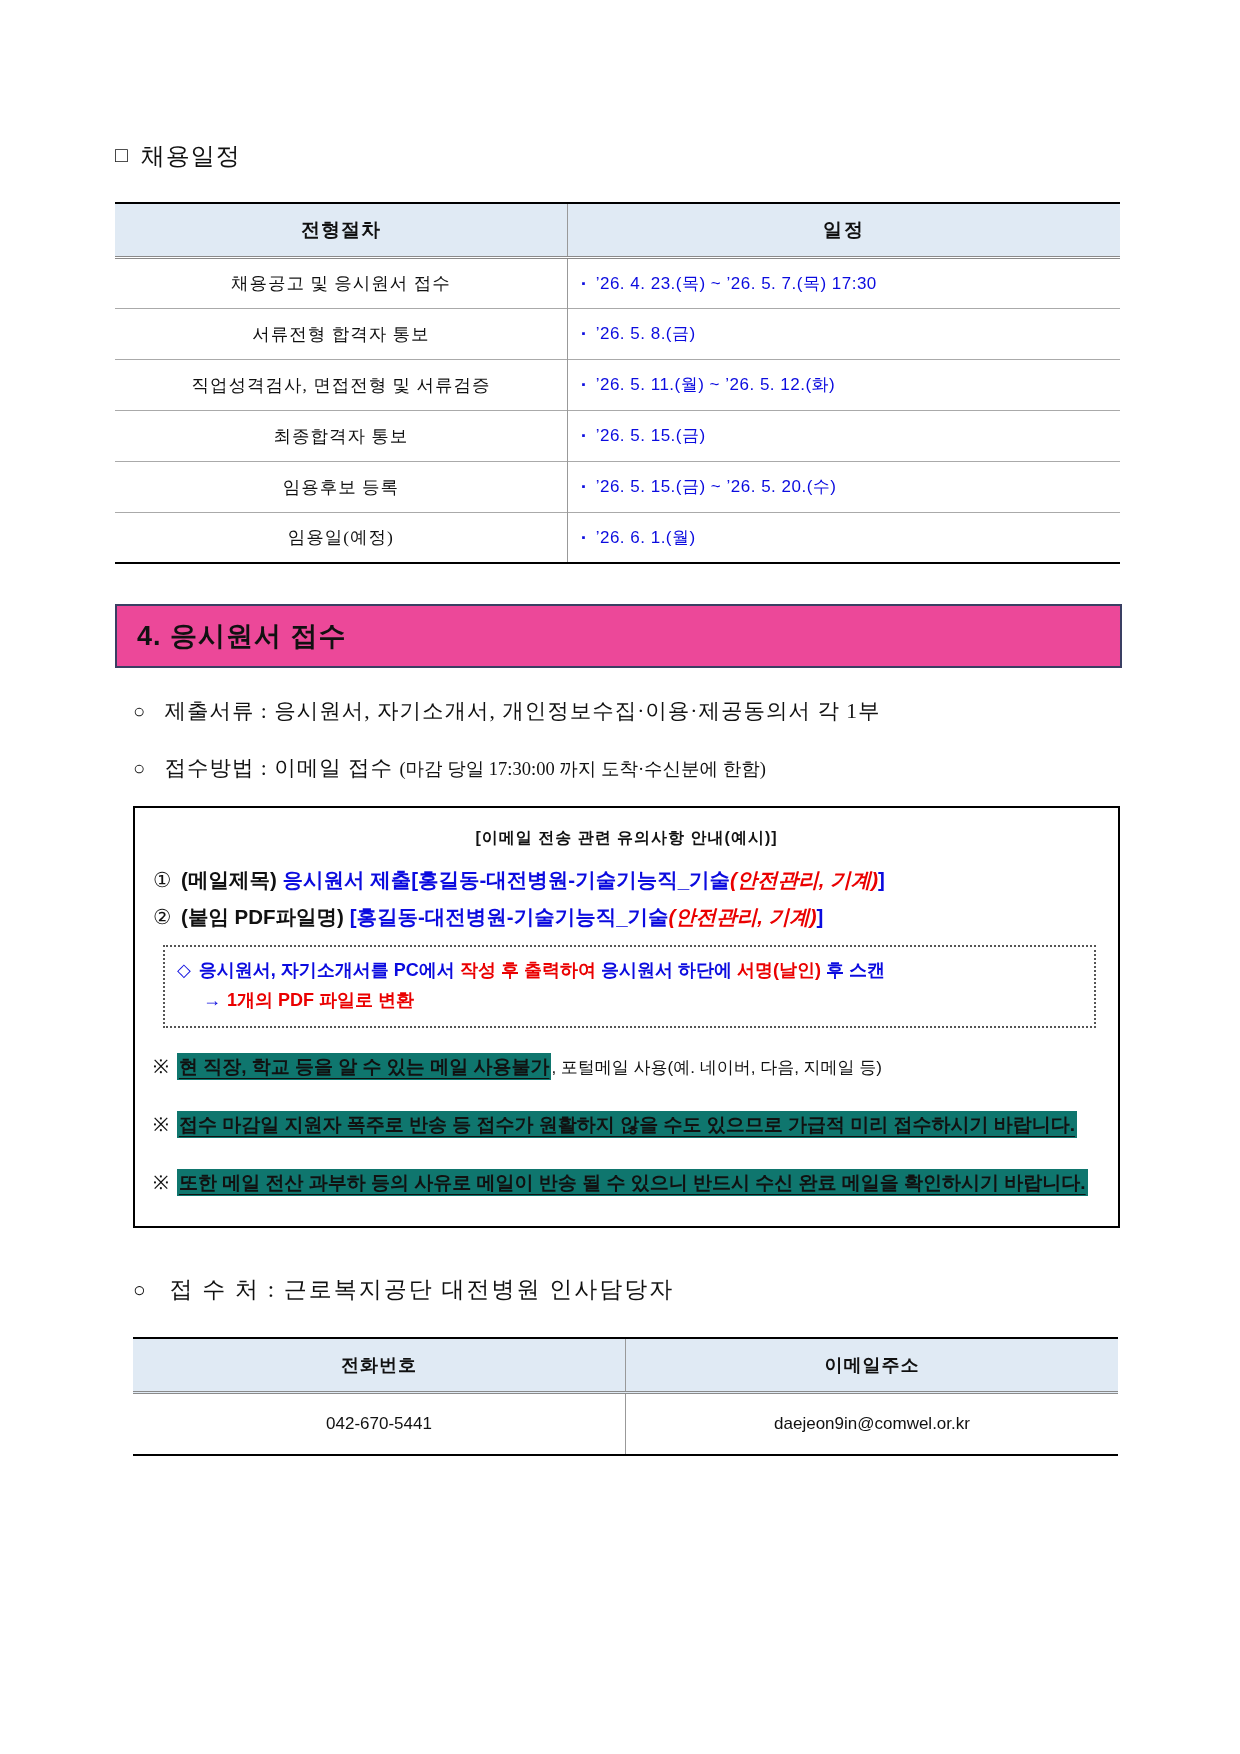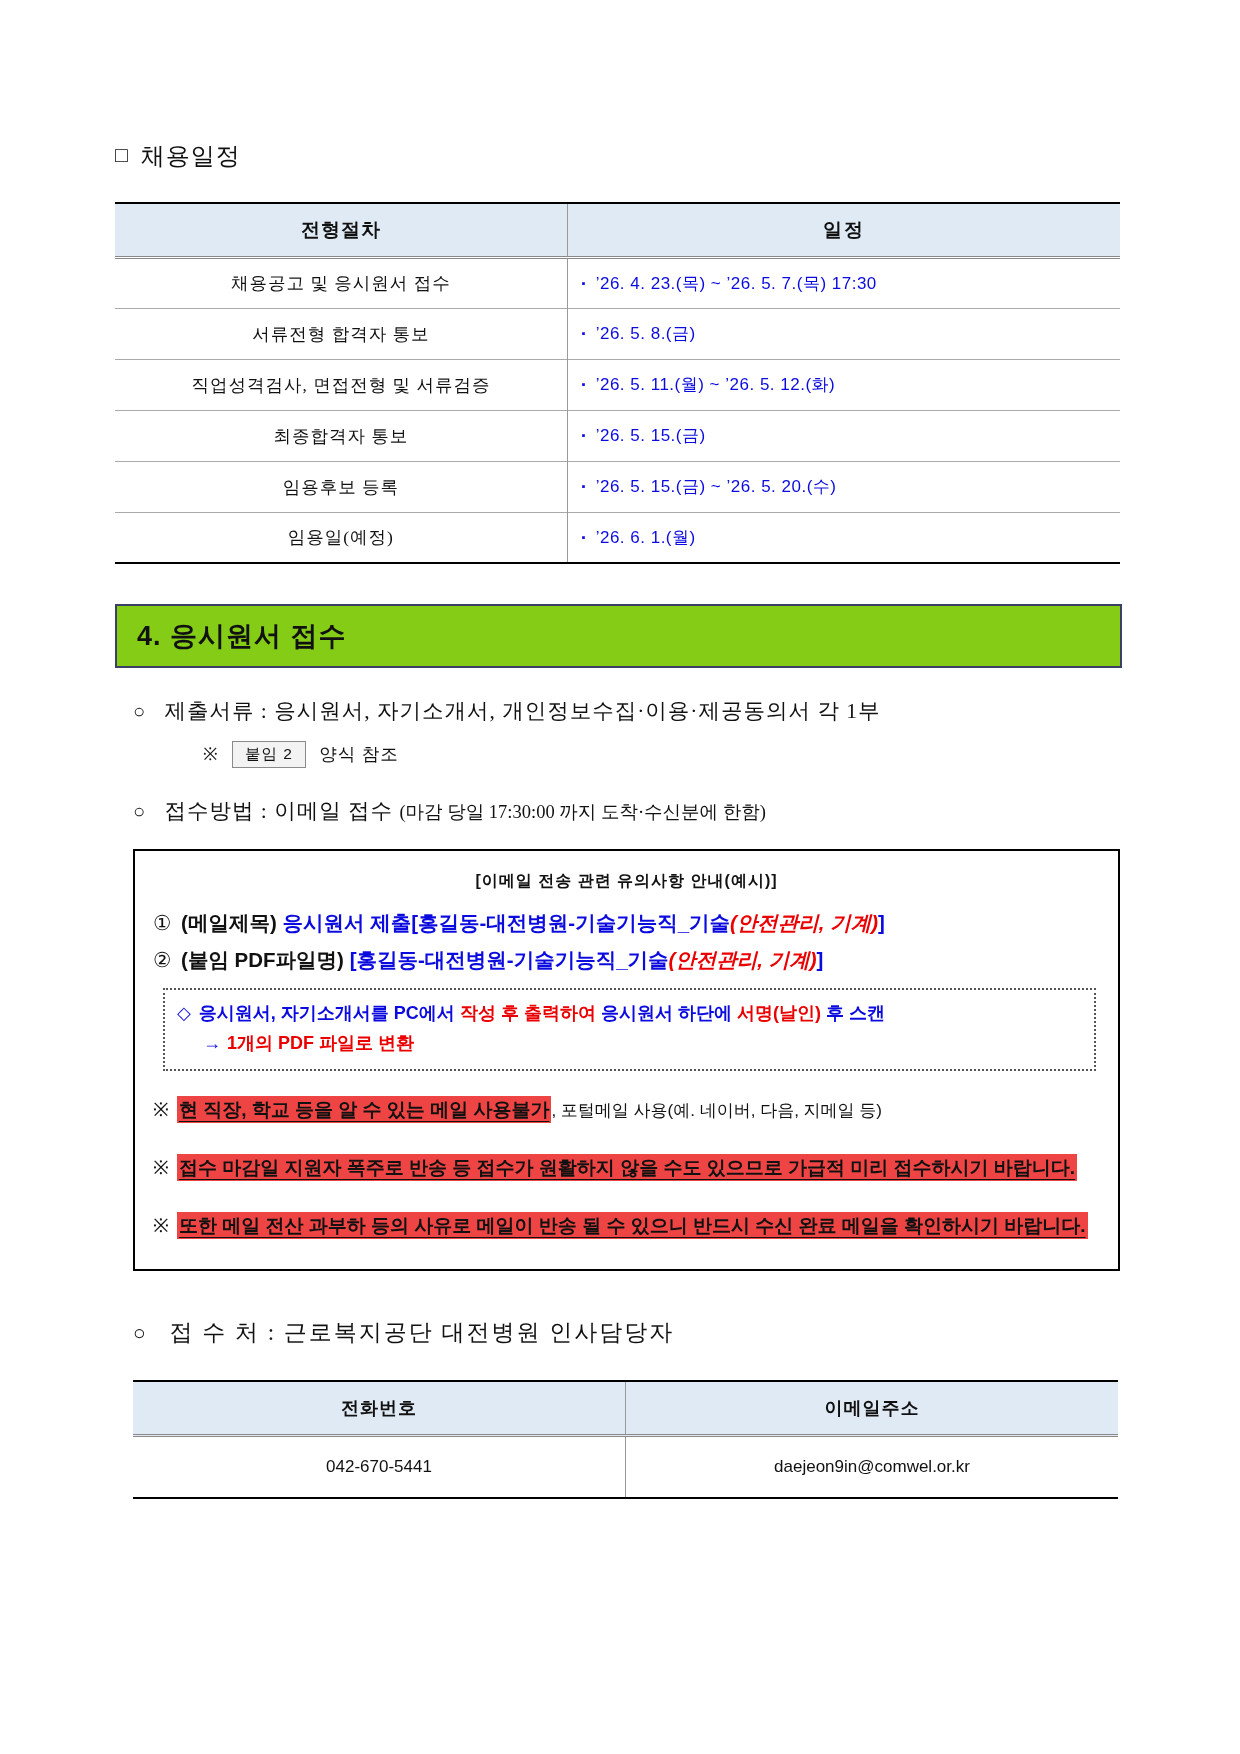--- a/index.html
+++ b/index.html
@@ -24,21 +24,21 @@
   }
   table.sched td { height:51px; font-size:17.5px; }
   table.sched .c1 { width:45%; text-align:center; border-right:1px solid #999; letter-spacing:1px; }
   table.sched .c2 { width:55%; text-align:left; padding-left:14px; }
   table.sched tbody tr + tr td { border-top:1px solid #aaa; }
   .bluedate { color:#0b0bdf; font-family:"Liberation Sans", sans-serif; font-size:17px; letter-spacing:0.5px; }
   .blt { color:#0b0bdf; font-size:11px; margin-right:10px; vertical-align:2px; }
 
   
   .sec-head {
-    margin-top:40px; width:1007px; height:64px; background:#84cc16;
+    margin-top:40px; width:1007px; height:64px; background:#ec4899;
     border:2px solid #3a3f63; display:flex; align-items:center; padding-left:20px;
     font-family:"Liberation Sans", sans-serif; font-weight:bold; font-size:27px; letter-spacing:1px;
   }
 
   
   .period { margin-top:54px; font-size:24px; letter-spacing:1px; }
   .period .sq { font-size:21px; margin-right:12px; }
   .pblue { color:#0b0bdf; }
   .line-circ { margin-top:28px; padding-left:18px; font-size:21.5px; letter-spacing:1px; }
   .line-circ .circ { margin-right:12px; font-size:20px; }
@@ -64,21 +64,21 @@
   }
   .dbox .dmark { color:#0b0bdf; font-weight:400; margin-right:8px; }
   .dbox .arrow { color:#0b0bdf; margin:0 6px 0 26px; }
 
   .note {
     margin-top:20px; font-family:"Liberation Sans", sans-serif; font-weight:bold;
     font-size:19px; line-height:2.0; padding-left:30px; text-indent:-30px;
   }
   .note .ref { font-weight:400; margin-right:8px; }
   .hl {
-    background:#ef4444; text-decoration:underline; text-underline-offset:5px;
+    background:#0f766e; text-decoration:underline; text-underline-offset:5px;
     padding:3px 2px;
   }
   .note-rest { font-weight:400; font-size:17px; }
 
   
   .recv { margin-top:46px; padding-left:18px; font-size:23px; letter-spacing:2px; }
   .recv .circ { margin-right:14px; font-size:21px; }
 
   
   table.ctab { margin-top:32px; margin-left:18px; width:985px; border-collapse:collapse;
@@ -139,25 +139,20 @@
   <div class="sec-head">
     <span>4. 응시원서 접수</span>
   </div>
 
 
   <div class="line-circ">
     <span class="circ">○</span>
     <span>제출서류 : 응시원서, 자기소개서, 개인정보수집·이용·제공동의서 각 1부</span>
   </div>
 
-  <div class="small-note">
-    <span>※</span>
-    <span class="badge">붙임 2</span>
-    <span>양식 참조</span>
-  </div>
 
   <div class="line-circ">
     <span class="circ">○</span>
     <span>접수방법 : 이메일 접수</span>
     <span class="method-note">(마감 당일 17:30:00 까지 도착·수신분에 한함)</span>
   </div>
 
   <div class="nbox">
     <div class="nbox-title">[이메일 전송 관련 유의사항 안내(예시)]</div>
 

